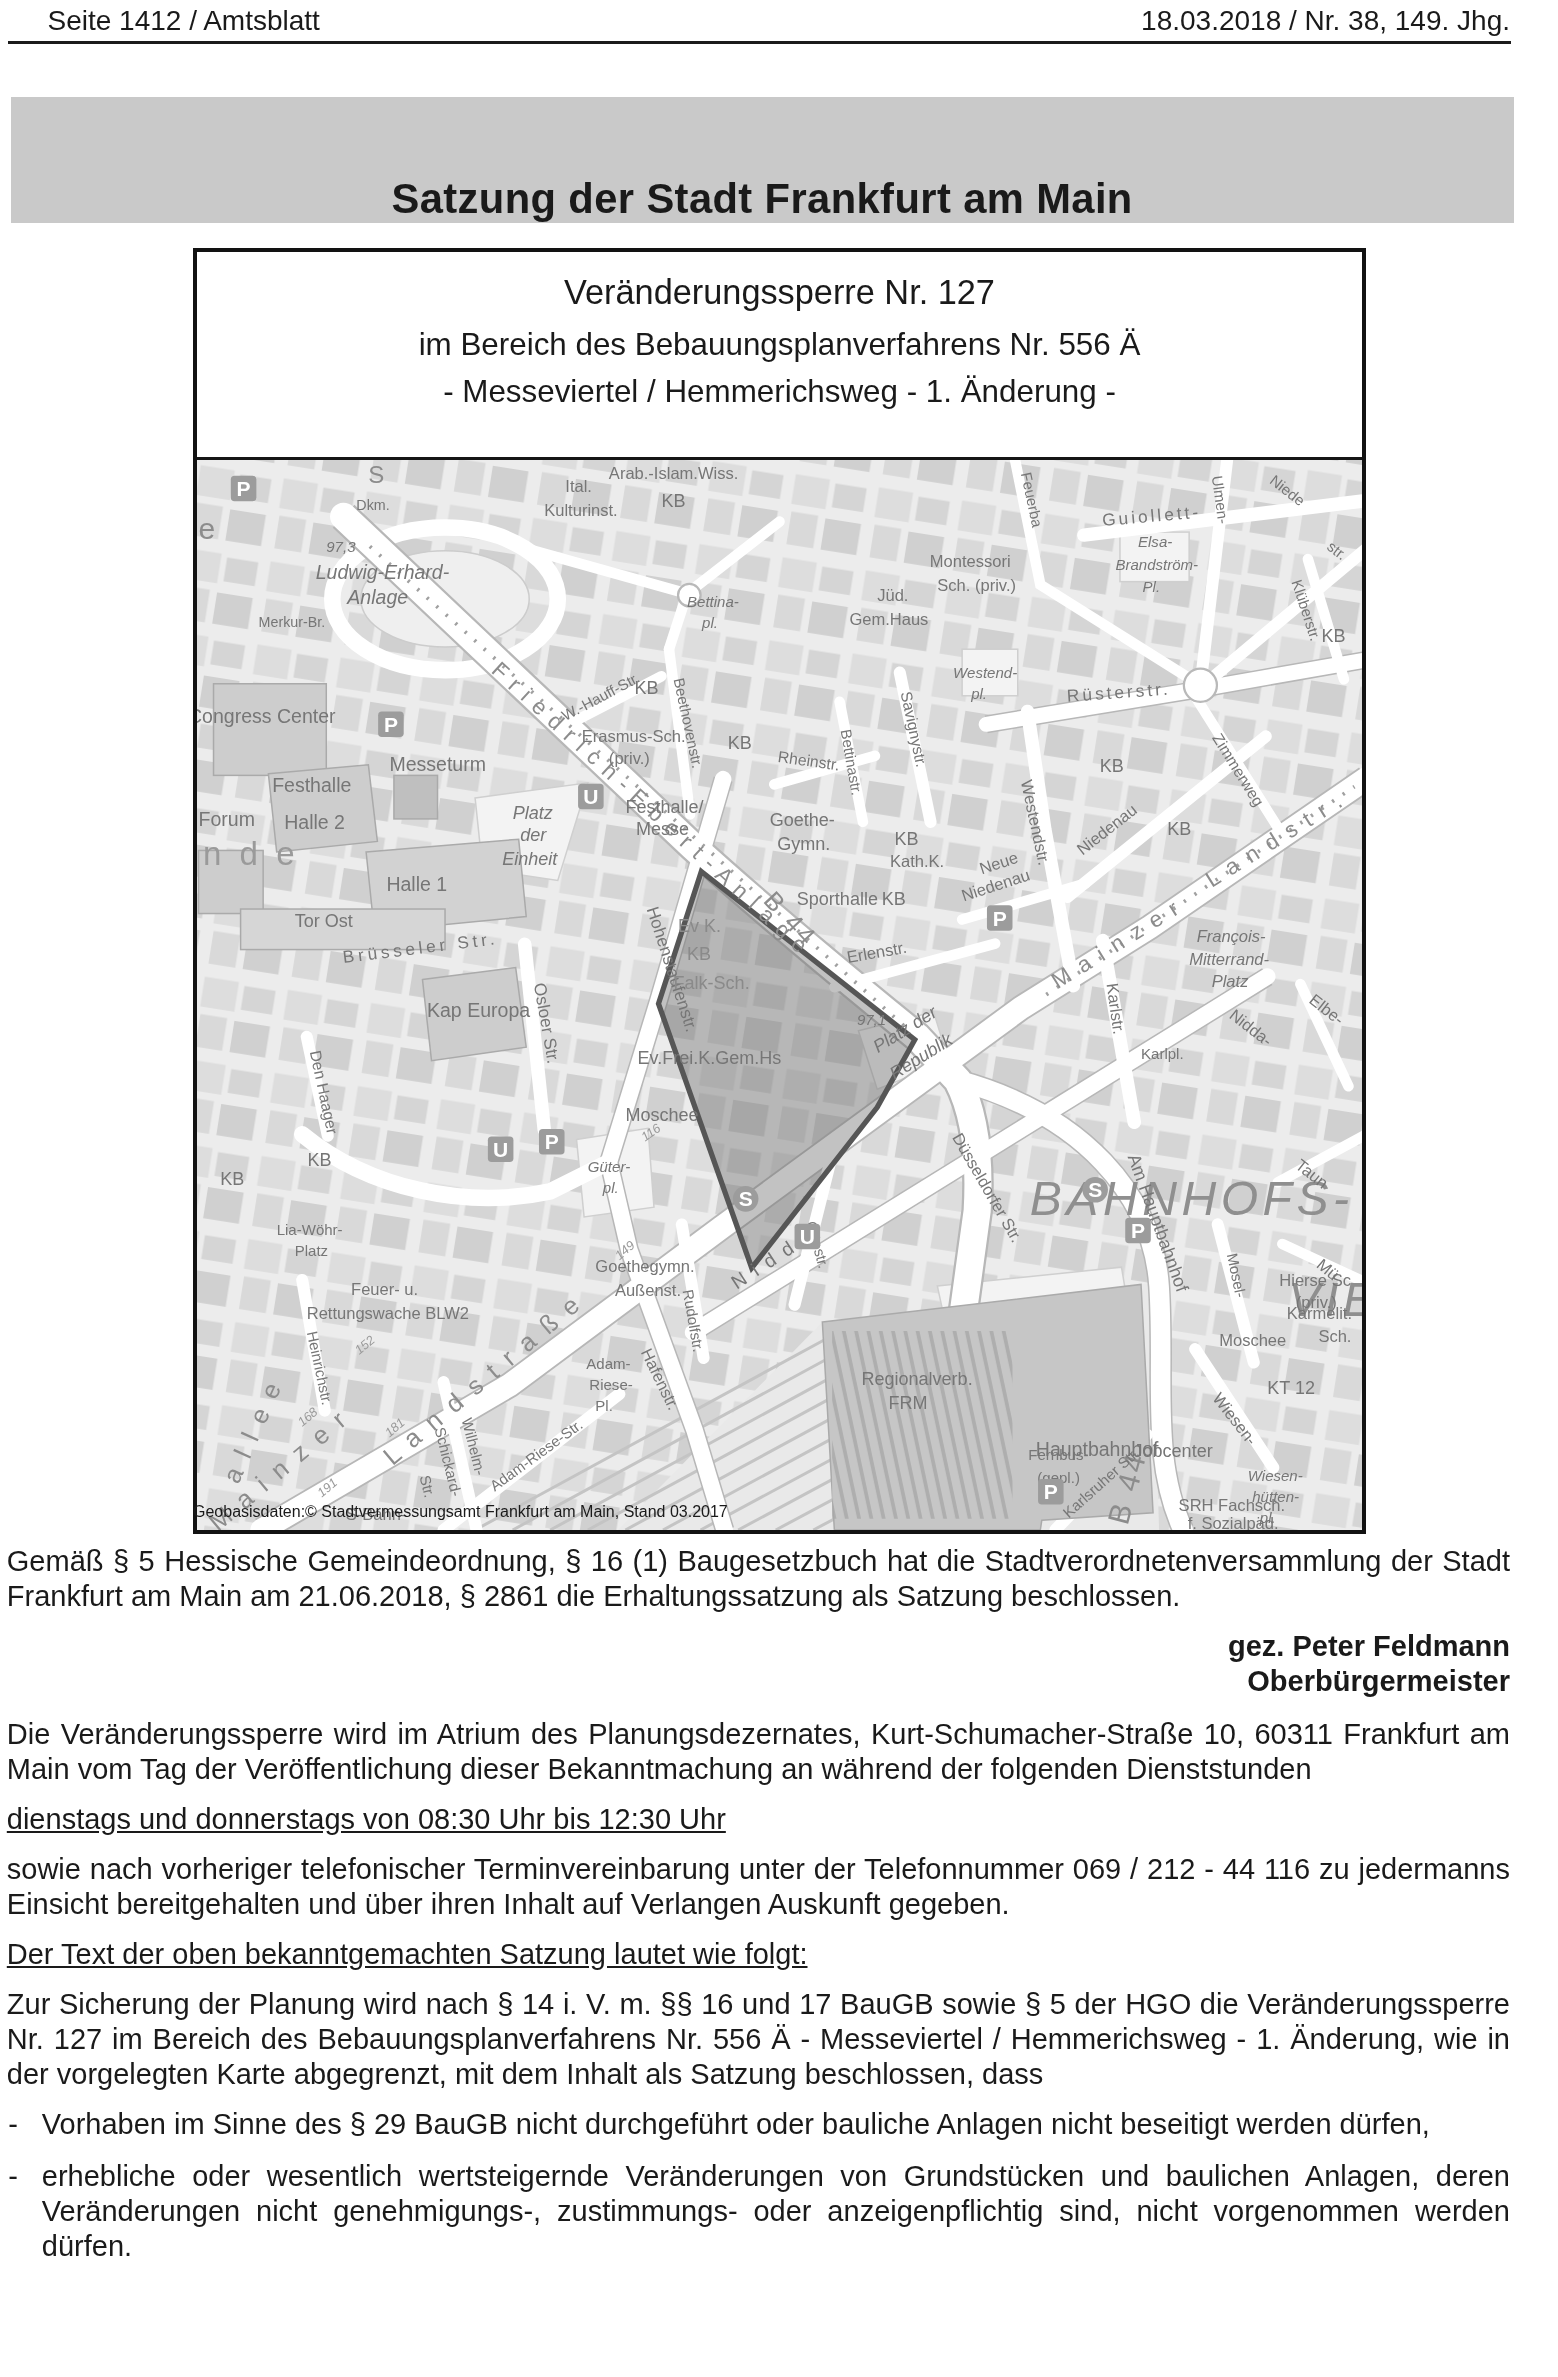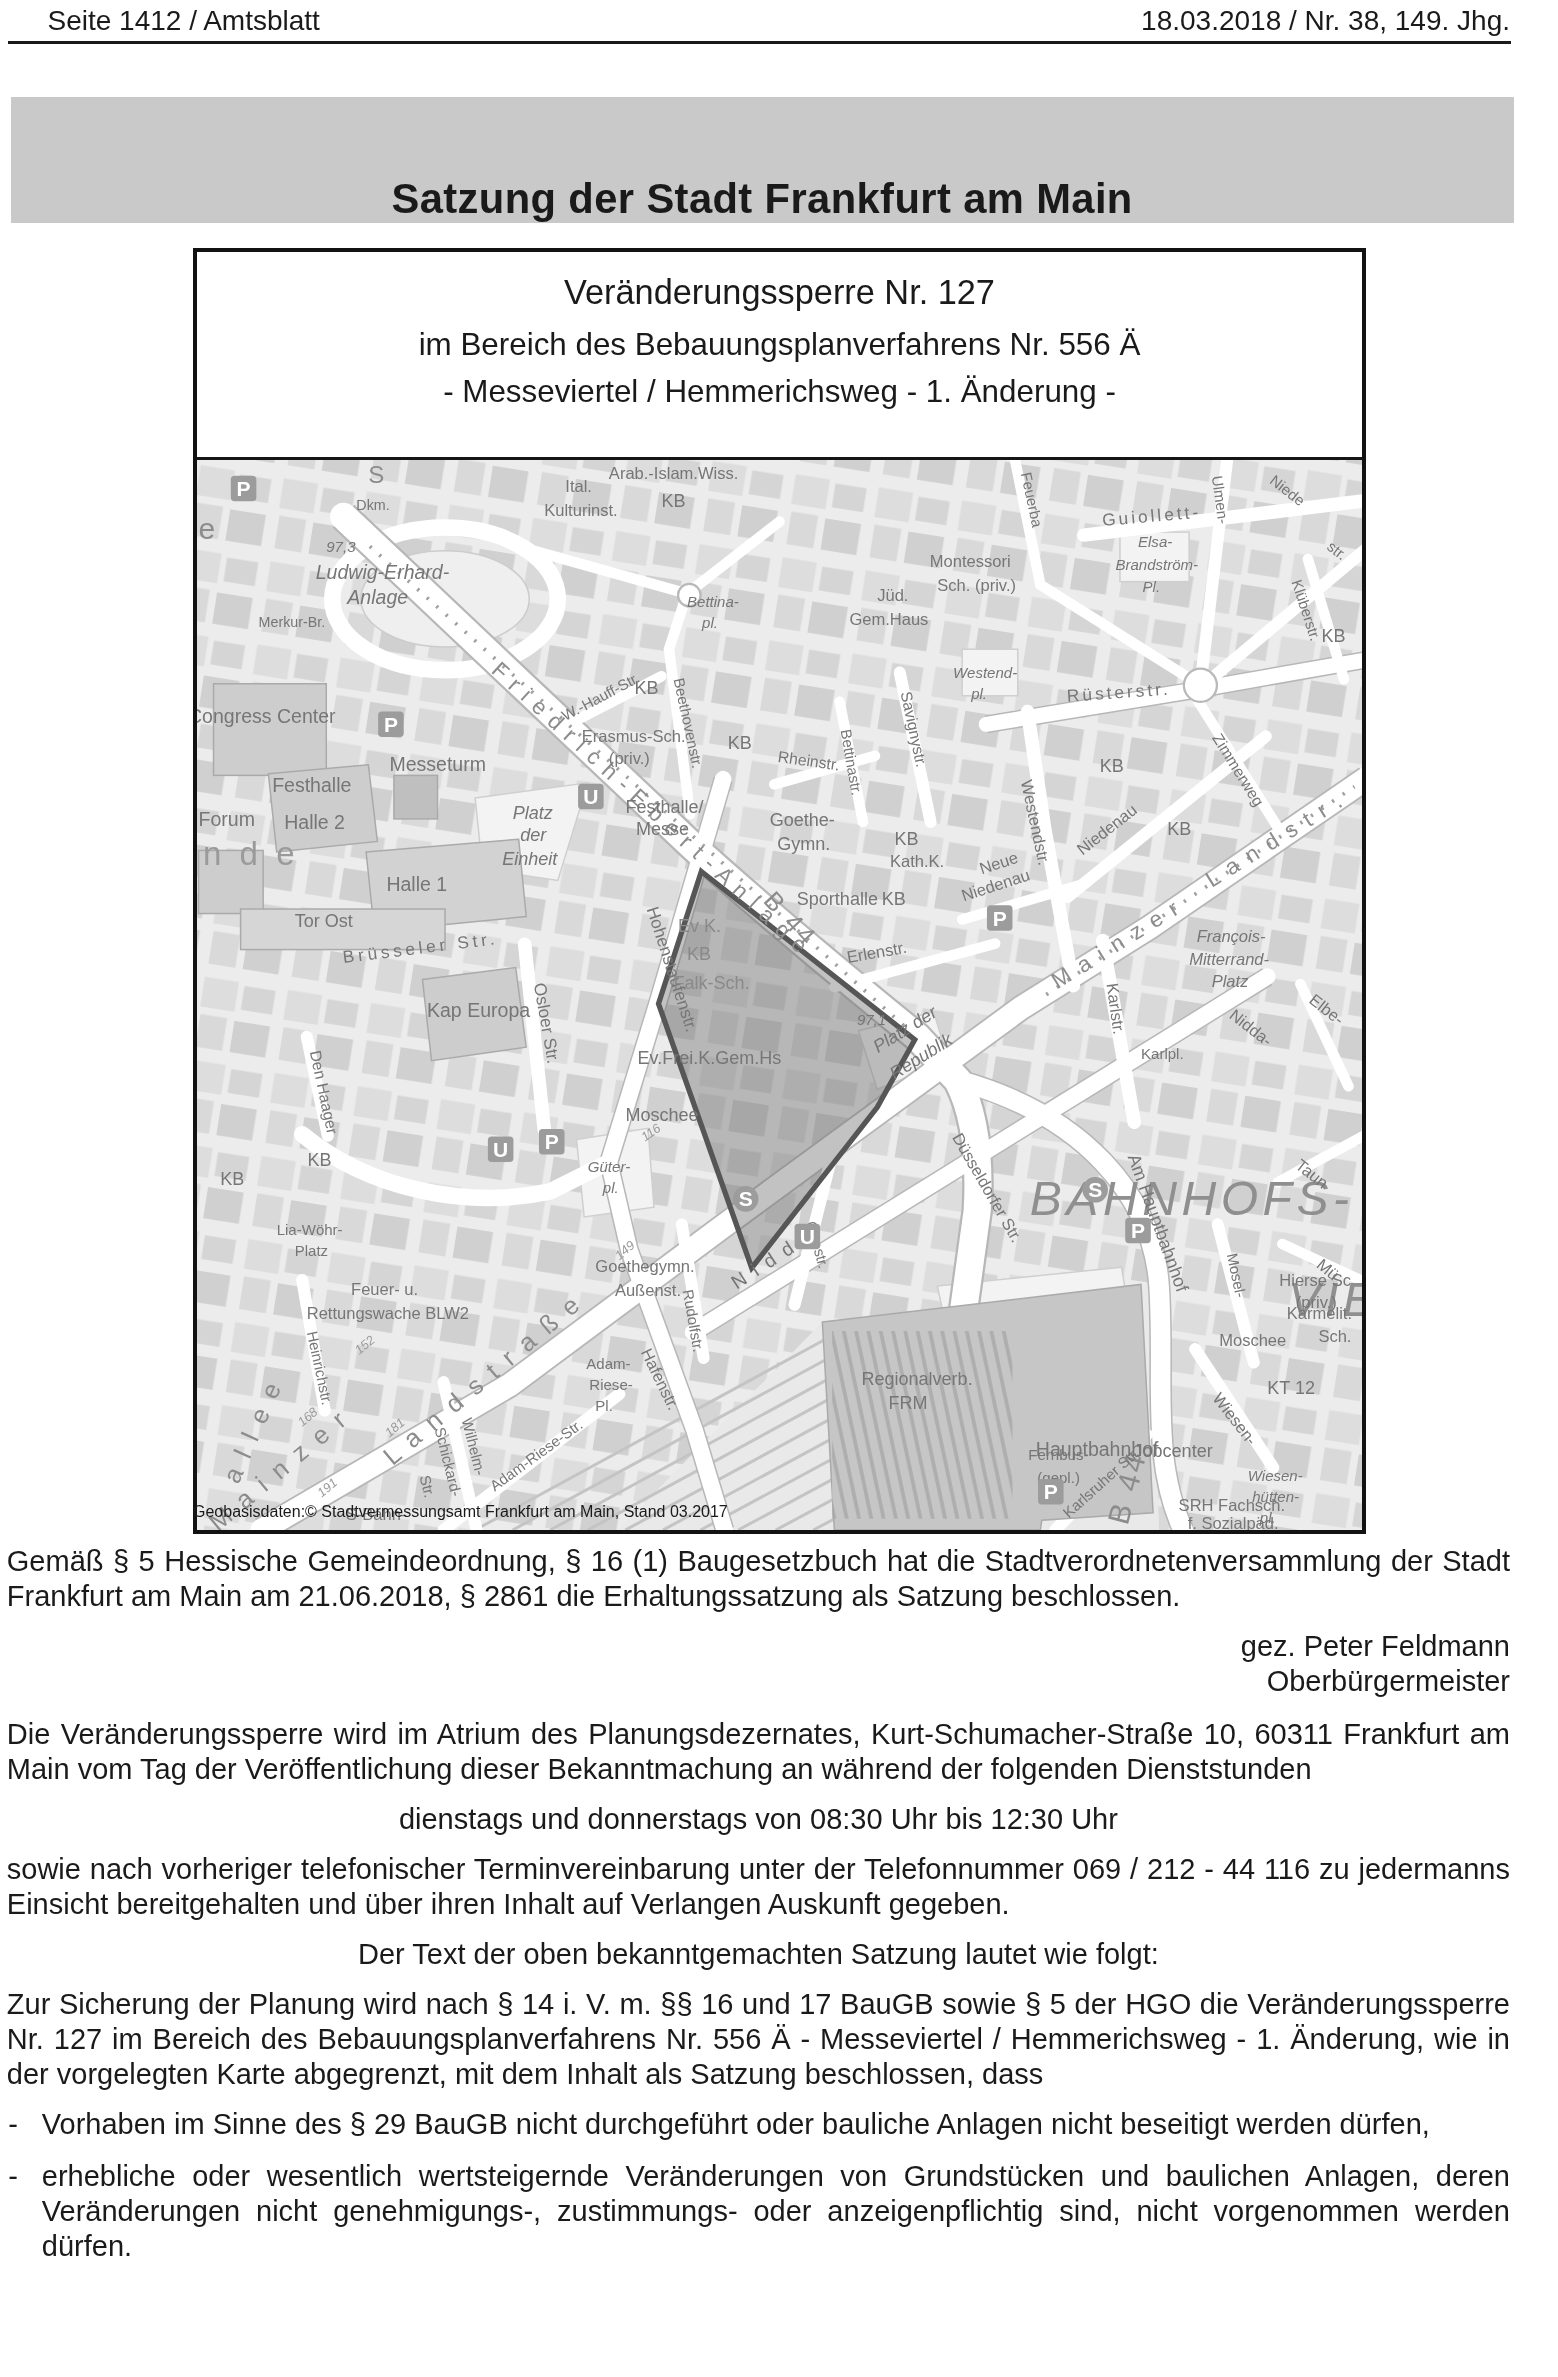--- a/index.html
+++ b/index.html
@@ -19,22 +19,22 @@
   .mt1{font-size:35px;margin-bottom:13.5px;transform:scaleX(.98);}
   .mt2{font-size:32px;margin-bottom:10.5px;transform:scaleX(.98);}
   .mt3{font-size:32px;transform:scaleX(.98);}
   .map-wrap{border-top:3px solid #151515;}
   #map-svg{display:block;width:1165px;height:1070px;background:#f4f4f4;}
   #map-svg text{font-family:"Liberation Sans",sans-serif;}
   .caption{position:absolute;top:1503px;left:193px;font-size:16px;}
   
   .body-text{position:absolute;top:1544px;left:6.8px;right:48px;font-size:29px;line-height:35px;}
   .p{text-align:justify;margin:0 0 15px 0;}
-  .p.left{text-align:center;}
-  .sig{ text-align:right;font-weight:normal;margin:4.5px 0 18px 0;}
+  .p.left{text-align:left;text-decoration:underline;}
+  .sig{ text-align:right;font-weight:bold;margin:4.5px 0 18px 0;}
   .bullet{position:relative;padding-left:35px;text-align:justify;margin:0 0 16.6px 0;}
   .bullet .dash{position:absolute;left:1.5px;top:0;}
 </style>
 </head>
 <body>
 
 <div id="page">
 
   <div class="hdr">
     <span>Seite 1412 / Amtsblatt</span>

